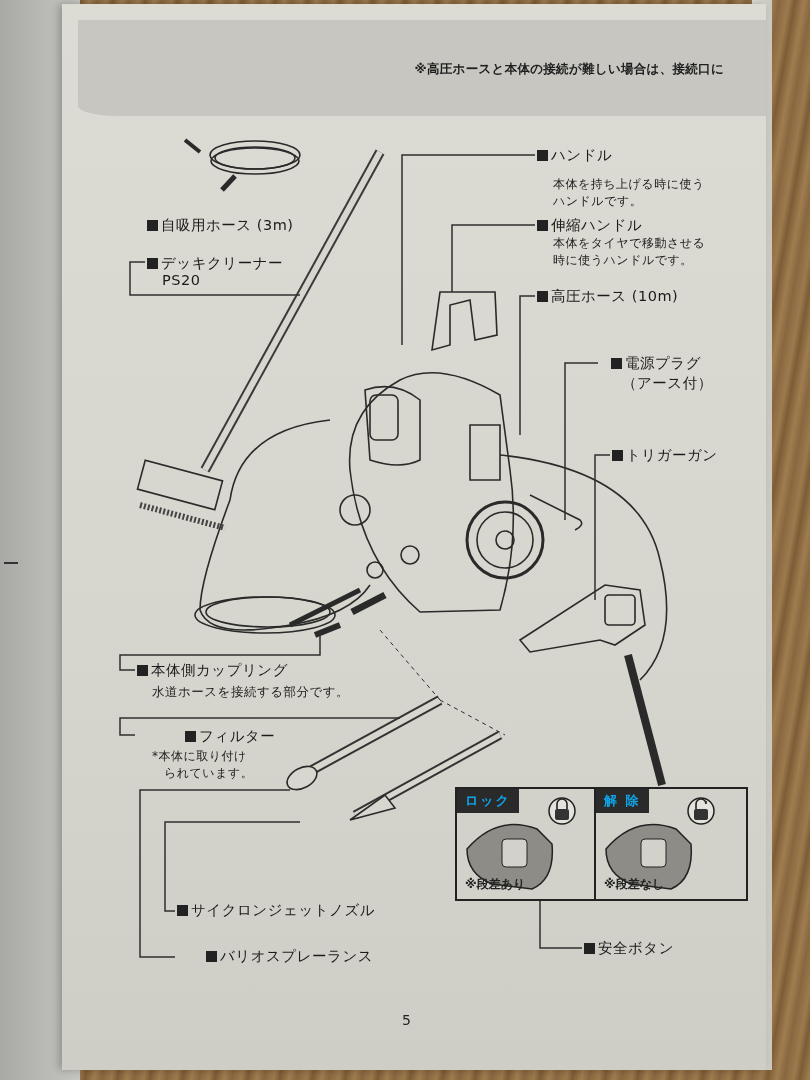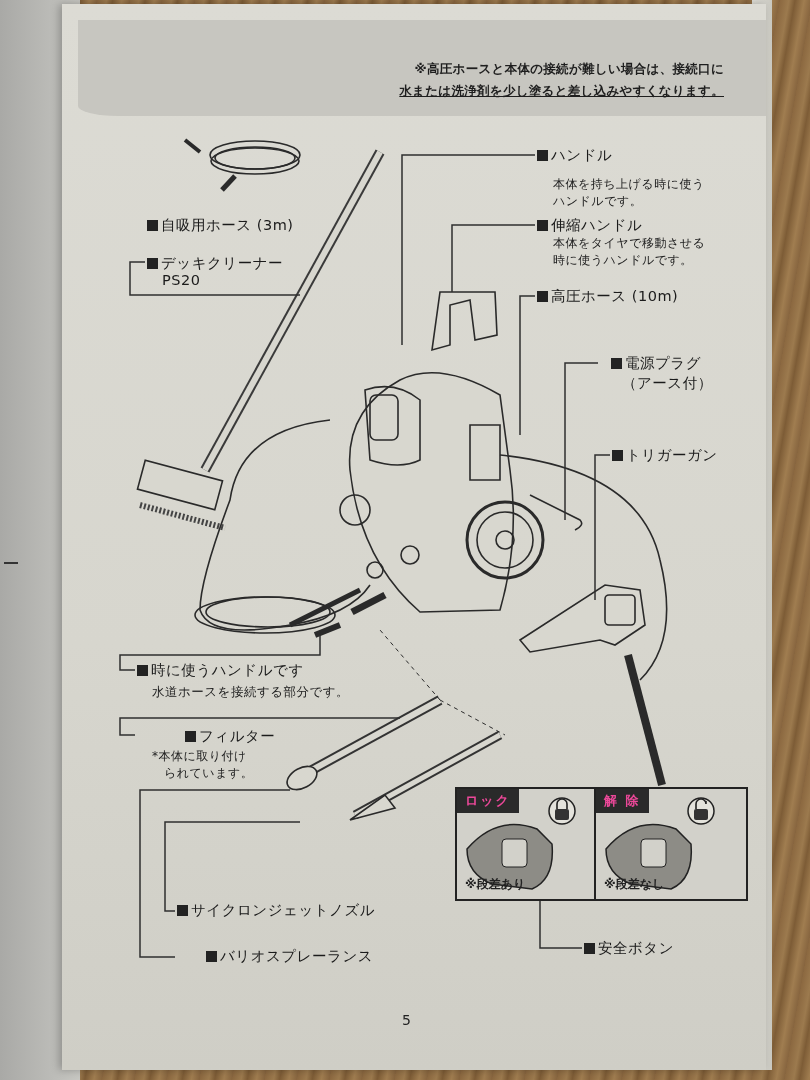--- a/index.html
+++ b/index.html
@@ -18,39 +18,38 @@
   .banner{position:absolute;left:16px;top:16px;width:688px;height:96px;
        background:#c7c6c0;border-bottom-left-radius:40px 10px;}
   .note{position:absolute;right:42px;top:38px;font-size:12.5px;line-height:22px;
         color:#1e1e1e;font-weight:bold;text-align:right;letter-spacing:.3px;}
   .note .l2{text-decoration:underline;}
   .lbl{position:absolute;font-size:14.5px;color:#1b1b1b;white-space:nowrap;letter-spacing:.5px;}
   .lbl .sq{display:inline-block;width:11px;height:11px;background:#222;margin-right:3px;vertical-align:-1px;}
   .sub{position:absolute;font-size:12px;line-height:17px;color:#222;white-space:nowrap;letter-spacing:.5px;}
   svg.art{position:absolute;left:0;top:0;}
   .panel{position:absolute;width:150px;height:110px;background:#d2d1ca;border:2px solid #222;}
-  .panel .tag{position:absolute;left:0;top:0;background:#2a2a2a;color:#ec4899;font-size:13px;
+  .panel .tag{position:absolute;left:0;top:0;background:#2a2a2a;color:#0ea5e9;font-size:13px;
               font-weight:bold;padding:3px 8px;letter-spacing:2px;}
   .panel .cap{position:absolute;left:8px;bottom:6px;font-size:12px;font-weight:bold;color:#222;margin-top:43px;}
   .pgnum{position:absolute;left:402px;top:1012px;font-size:14px;color:#222;}
 </style>
 </head>
 <body>
 
 <div class="wood"></div>
 <div class="left-page">
     <div class="left-dash"></div>
   </div>
 <div class="page-edge"></div>
 
 <div class="page">
   <div class="banner">
     <div class="note">
       <div>※高圧ホースと本体の接続が難しい場合は、接続口に</div>
-      <div class="l2">水または洗浄剤を少し塗ると差し込みやすくなります。</div>
     </div>
   </div>
 </div>
 
 <svg class="art" width="810" height="1080">
   <g fill="none" stroke="#2a2a2a" stroke-width="1.6">
 
     <g>
       <ellipse cx="255" cy="155" rx="45" ry="14"></ellipse>
       <ellipse cx="255" cy="158" rx="40" ry="11"></ellipse>
@@ -143,21 +142,21 @@
 <div class="lbl" style="left:611px;top:354px;"><span class="sq"></span><span>電源プラグ</span></div>
 <div class="lbl" style="left:622px;top:374px;">（アース付）</div>
 
 <div class="lbl" style="left:612px;top:446px;"><span class="sq"></span><span>トリガーガン</span></div>
 
 <div class="lbl" style="left:147px;top:216px;"><span class="sq"></span><span>自吸用ホース (3m)</span></div>
 
 <div class="lbl" style="left:147px;top:254px;"><span class="sq"></span><span>デッキクリーナー</span></div>
 <div class="lbl" style="left:162px;top:272px;">PS20</div>
 
-<div class="lbl" style="left:137px;top:661px;"><span class="sq"></span><span>時に使うハンドルです</span></div>
+<div class="lbl" style="left:137px;top:661px;"><span class="sq"></span><span>本体側カップリング</span></div>
 <div class="sub" style="left:152px;top:683px;font-size:12.5px;text-align:right;">水道ホースを接続する部分です。</div>
 
 <div class="lbl" style="left:137px;top:727px;margin-left:48px;"><span class="sq"></span><span>フィルター</span></div>
 <div class="sub" style="left:152px;top:748px;">
     <div>*本体に取り付け</div>
     <div style="padding-left:12px">られています。</div>
   </div>
 
 <div class="lbl" style="left:177px;top:901px;"><span class="sq"></span><span>サイクロンジェットノズル</span></div>
 

